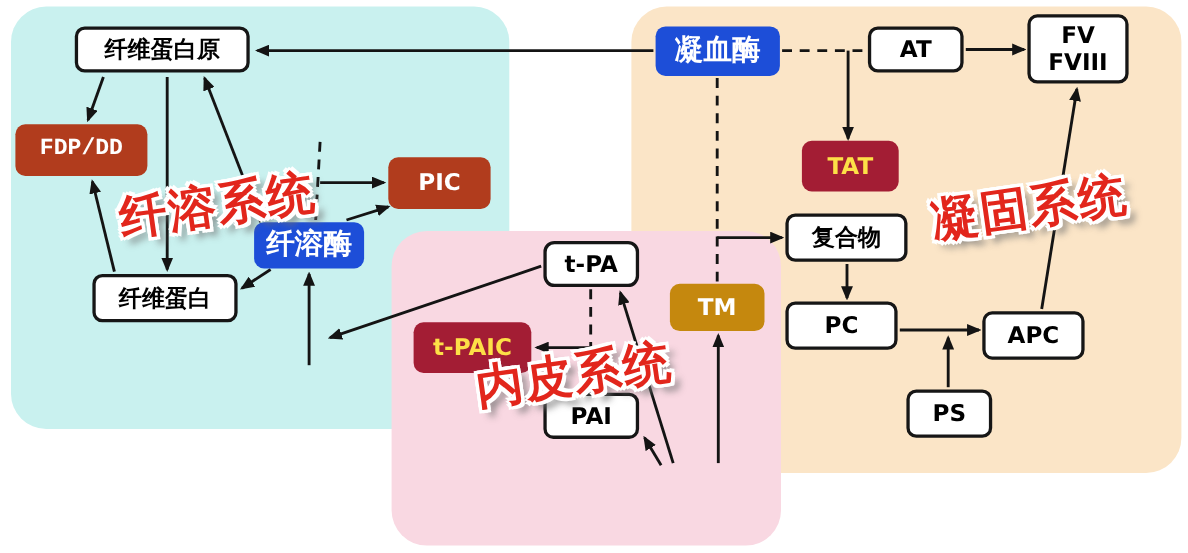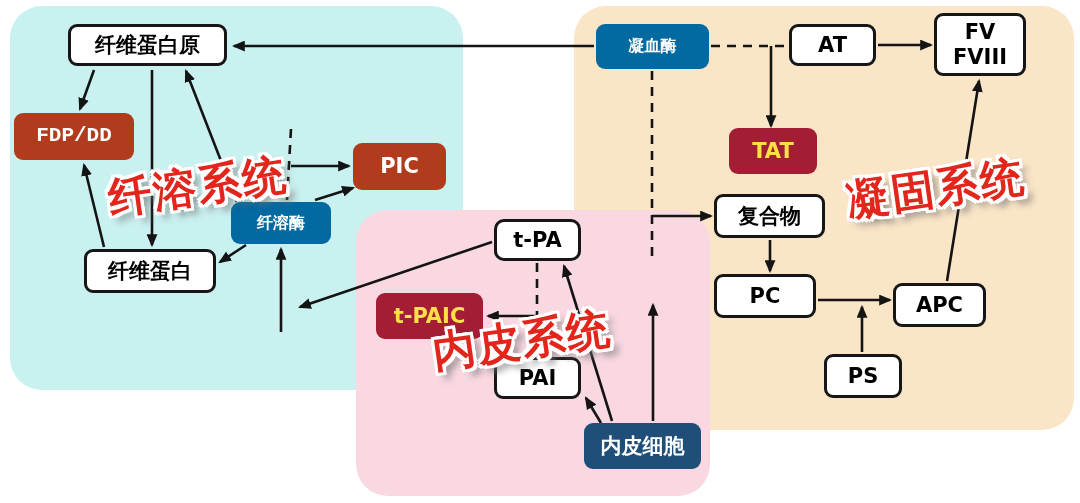--- a/index.html
+++ b/index.html
@@ -11,21 +11,21 @@
   #panel-coagulation{left:574px;top:6px;width:500px;height:424px;background:#fbe5c7;z-index:1;}
   #panel-endothelial{left:356px;top:210px;width:354px;height:286px;background:#f9d8e2;z-index:2;}
 
   .arrows{position:absolute;left:0;top:0;z-index:3;pointer-events:none;}
 
   .node{position:absolute;z-index:4;display:flex;flex-direction:column;align-items:center;justify-content:center;
         font-weight:bold;font-size:21px;border-radius:9px;box-sizing:border-box;line-height:1.15;text-align:center;}
   .white{background:#ffffff;border:3px solid #161616;color:#000000;}
   .brick{background:#b13c1d;color:#ffffff;}
   .crimson{background:#a31d34;color:#fde047;}
-  .blue{background:#0369a1;color:#ffffff;font-size:16px;}
+  .blue{background:#1d4ed8;color:#ffffff;font-size:26px;}
   .gold{background:#c5880e;color:#ffffff;}
   .navy{background:#1f4e79;color:#ffffff;}
 
   .sys-label{position:absolute;z-index:5;font-size:43px;font-weight:900;color:#e2261c;letter-spacing:2px;
     white-space:nowrap;transform:rotate(-8deg);
     text-shadow:
       -3px -3px 0 #fff, 3px -3px 0 #fff, -3px 3px 0 #fff, 3px 3px 0 #fff,
       -3px 0 0 #fff, 3px 0 0 #fff, 0 -3px 0 #fff, 0 3px 0 #fff,
       6px 7px 7px rgba(110,110,110,.85);}
 </style>
@@ -75,22 +75,22 @@
   </svg>
 
   <div class="node white" style="left:68px;top:24px;width:159px;height:42px;">纤维蛋白原</div>
   <div class="node brick" style="left:14px;top:113px;width:120px;height:47px;font-family:Liberation Mono, monospace;">FDP/DD</div>
   <div class="node brick" style="left:353px;top:143px;width:93px;height:47px;">PIC</div>
   <div class="node blue" style="left:231px;top:202px;width:100px;height:42px;">纤溶酶</div>
   <div class="node white" style="left:84px;top:249px;width:132px;height:44px;">纤维蛋白</div>
 
   <div class="node white" style="left:494px;top:219px;width:87px;height:42px;border-radius:10px;">t-PA</div>
   <div class="node crimson" style="left:376px;top:293px;width:107px;height:46px;">t-PAIC</div>
+  <div class="node gold" style="left:609px;top:258px;width:86px;height:43px;">TM</div>
   <div class="node white" style="left:494px;top:357px;width:87px;height:42px;">PAI</div>
-  <div class="node navy" style="left:584px;top:423px;width:117px;height:46px;">内皮细胞</div>
 
   <div class="node blue" style="left:596px;top:24px;width:113px;height:45px;">凝血酶</div>
   <div class="node white" style="left:789px;top:24px;width:87px;height:42px;">AT</div>
   <div class="node white" style="left:934px;top:13px;width:92px;height:63px;">
     <div>FV</div>
     <div>FVIII</div>
   </div>
   <div class="node crimson" style="left:729px;top:128px;width:88px;height:46px;">TAT</div>
   <div class="node white" style="left:714px;top:194px;width:111px;height:44px;">复合物</div>
   <div class="node white" style="left:714px;top:274px;width:102px;height:44px;">PC</div>

